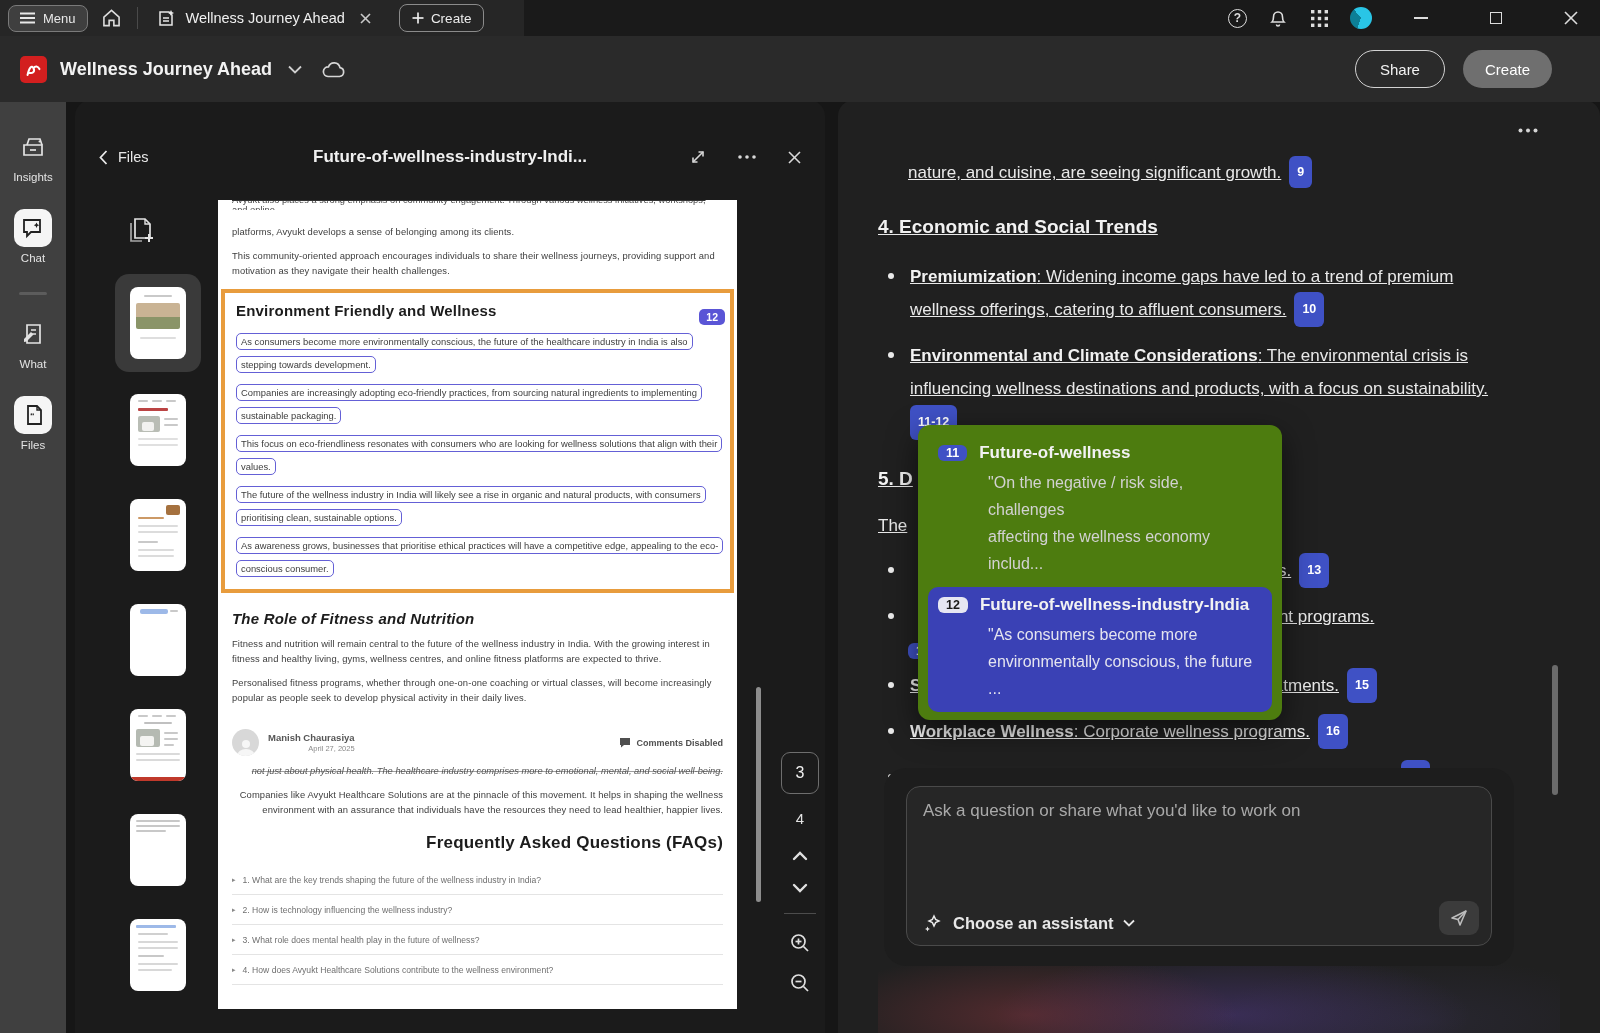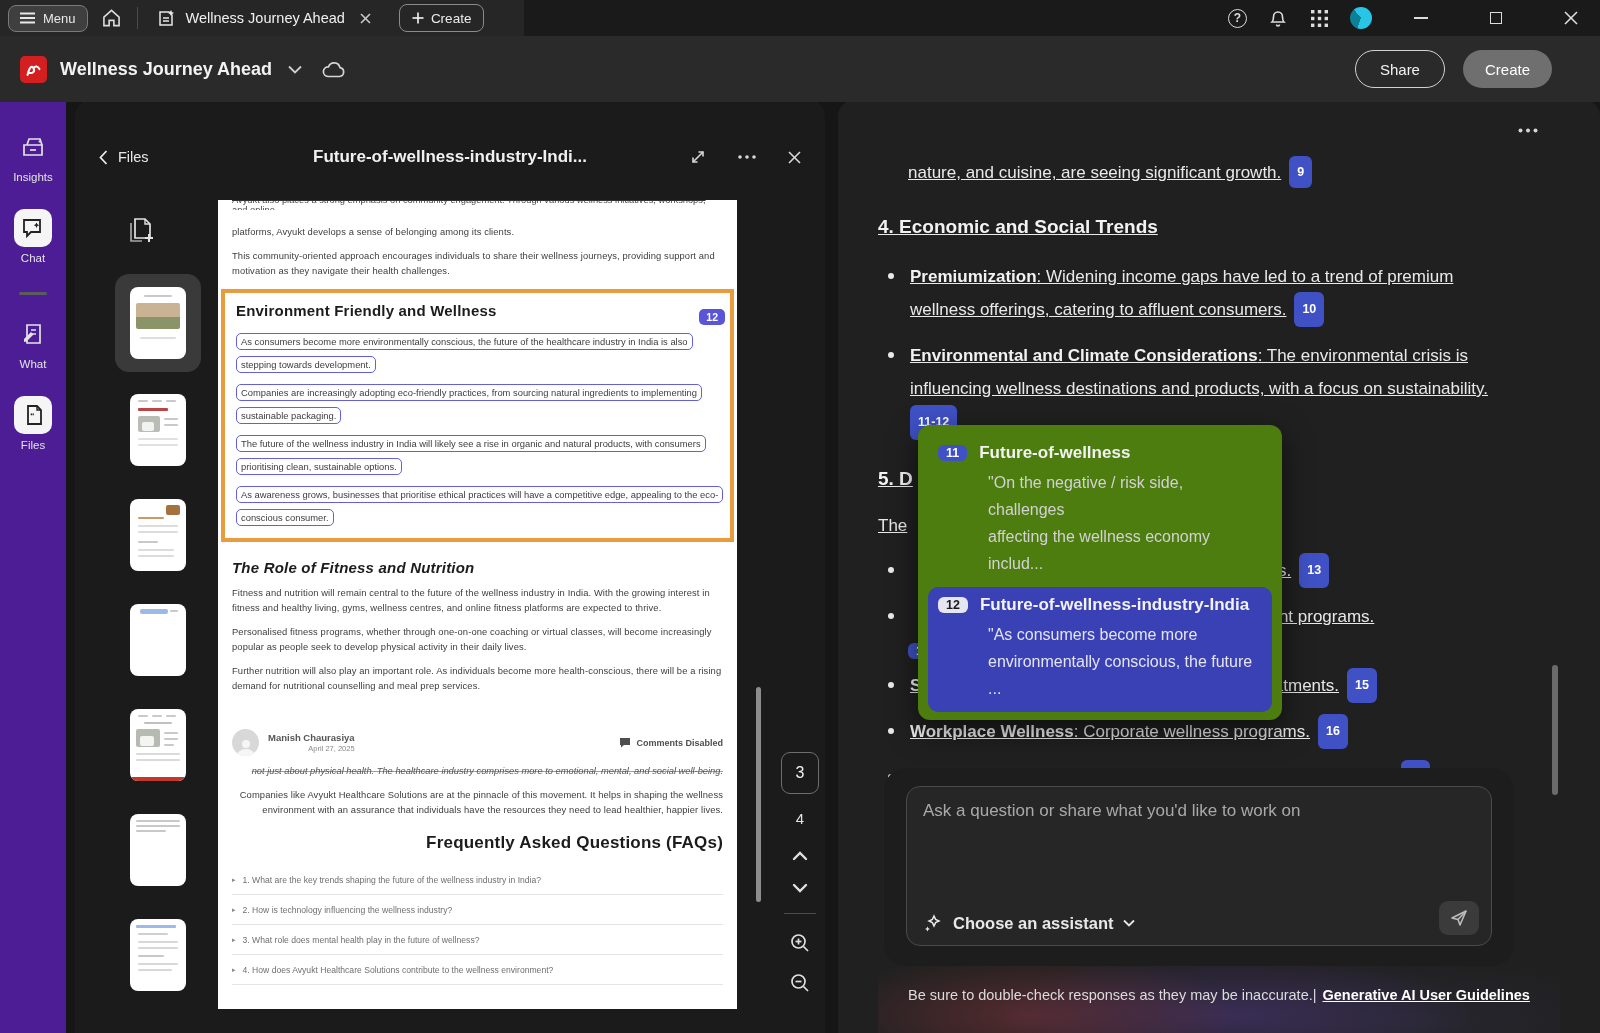--- a/index.html
+++ b/index.html
@@ -30,21 +30,21 @@
   .appbar { position:absolute; left:0; top:36px; width:1600px; height:66px; background:#2a2a2a; display:flex; align-items:center; z-index:15; }
   .pdf-logo { width:27px; height:27px; background:#d31f1f; border-radius:5px; margin-left:20px; display:flex; align-items:center; justify-content:center; }
   .doc-title { color:#f2f2f2; font-size:18px; font-weight:700; margin-left:13px; }
   .title-chevron { color:#cfcfcf; margin-left:16px; }
   .cloud { color:#d6d6d6; margin-left:20px; }
   .appbar-right { margin-left:auto; display:flex; align-items:center; gap:18px; padding-right:48px; }
   .share-btn { height:38px; padding:0 24px; border:1.6px solid #d2d2d2; border-radius:19px; color:#f2f2f2; font-size:15px; display:flex; align-items:center; }
   .create-btn { height:38px; padding:0 22px; background:#6f6f6f; border-radius:19px; color:#ffffff; font-size:15px; display:flex; align-items:center; }
 
   
-  .sidebar { position:absolute; left:0; top:102px; width:66px; bottom:0; background:#4c1d95; z-index:14; }
+  .sidebar { position:absolute; left:0; top:102px; width:66px; bottom:0; background:#404040; z-index:14; }
   .side-item { width:66px; display:flex; flex-direction:column; align-items:center; margin-top:26px; }
   .side-icon { width:38px; height:38px; border-radius:10px; display:flex; align-items:center; justify-content:center; color:#e3e3e3; }
   .side-icon.active { background:#f5f5f5; color:#222; }
   .side-label { font-size:11.5px; color:#e3e3e3; margin-top:5px; }
   .side-divider { width:28px; height:3px; background:#5c5c5c; border-radius:2px; margin:28px auto 2px auto; }
 
   
   .viewer-card { position:absolute; left:75px; top:100px; width:750px; height:933px; background:#1b1b1b; border-radius:16px 16px 0 0; z-index:5; overflow:hidden; }
   .viewer-header { position:absolute; left:0; top:34px; right:0; height:46px; display:flex; align-items:center; padding:0 24px; color:#e8e8e8; }
   .back-group { display:flex; align-items:center; gap:10px; font-size:14.5px; color:#e8e8e8; }
@@ -413,20 +413,21 @@
         </div>
       <div class="doc-p" style="margin-top:14px;">platforms, Avyukt develops a sense of belonging among its clients.</div>
       <div class="doc-p">This community-oriented approach encourages individuals to share their wellness journeys, providing support and motivation as they navigate their health challenges.</div>
 
       <div class="hl-box">
         <div class="hl-badge">12</div>
         <div class="doc-h">Environment Friendly and Wellness</div>
         <div class="hl-sentences">
           <div class="hl-sent-row"><span class="hl-sent">As consumers become more environmentally conscious, the future of the healthcare industry in India is also stepping towards development.</span></div>
           <div class="hl-sent-row"><span class="hl-sent">Companies are increasingly adopting eco-friendly practices, from sourcing natural ingredients to implementing sustainable packaging.</span></div>
+          <div class="hl-sent-row"><span class="hl-sent">This focus on eco-friendliness resonates with consumers who are looking for wellness solutions that align with their values.</span></div>
           <div class="hl-sent-row"><span class="hl-sent">The future of the wellness industry in India will likely see a rise in organic and natural products, with consumers prioritising clean, sustainable options.</span></div>
           <div class="hl-sent-row" style="margin-bottom:0;"><span class="hl-sent">As awareness grows, businesses that prioritise ethical practices will have a competitive edge, appealing to the eco-conscious consumer.</span></div>
         </div>
       </div>
 
       <div class="doc-h fit-h">The Role of Fitness and Nutrition</div>
       <div class="doc-p">Fitness and nutrition will remain central to the future of the wellness industry in India. With the growing interest in fitness and healthy living, gyms, wellness centres, and online fitness platforms are expected to thrive.</div>
       <div class="doc-p">Personalised fitness programs, whether through one-on-one coaching or virtual classes, will become increasingly popular as people seek to develop physical activity in their daily lives.</div>
       <div class="doc-p">Further nutrition will also play an important role. As individuals become more health-conscious, there will be a rising demand for nutritional counselling and meal prep services.</div>
 
@@ -601,18 +602,15 @@
         </div>
         <div class="send-btn">
           <svg width="18" height="18" viewBox="0 0 18 18" fill="none" stroke="#bdbdbd" stroke-width="1.6" stroke-linejoin="round">
               <path d="M2 9 L16 2 L10 16 L8 10.5 Z"></path>
               <path d="M8 10.5 L16 2"></path>
             </svg>
         </div>
       </div>
     </div>
 
-    <div class="ai-footer">
-      <span>Be sure to double-check responses as they may be inaccurate.|</span><span class="guidelines">Generative AI User Guidelines</span>
-    </div>
   </div>
 
 </div>
 
 </body></html>

